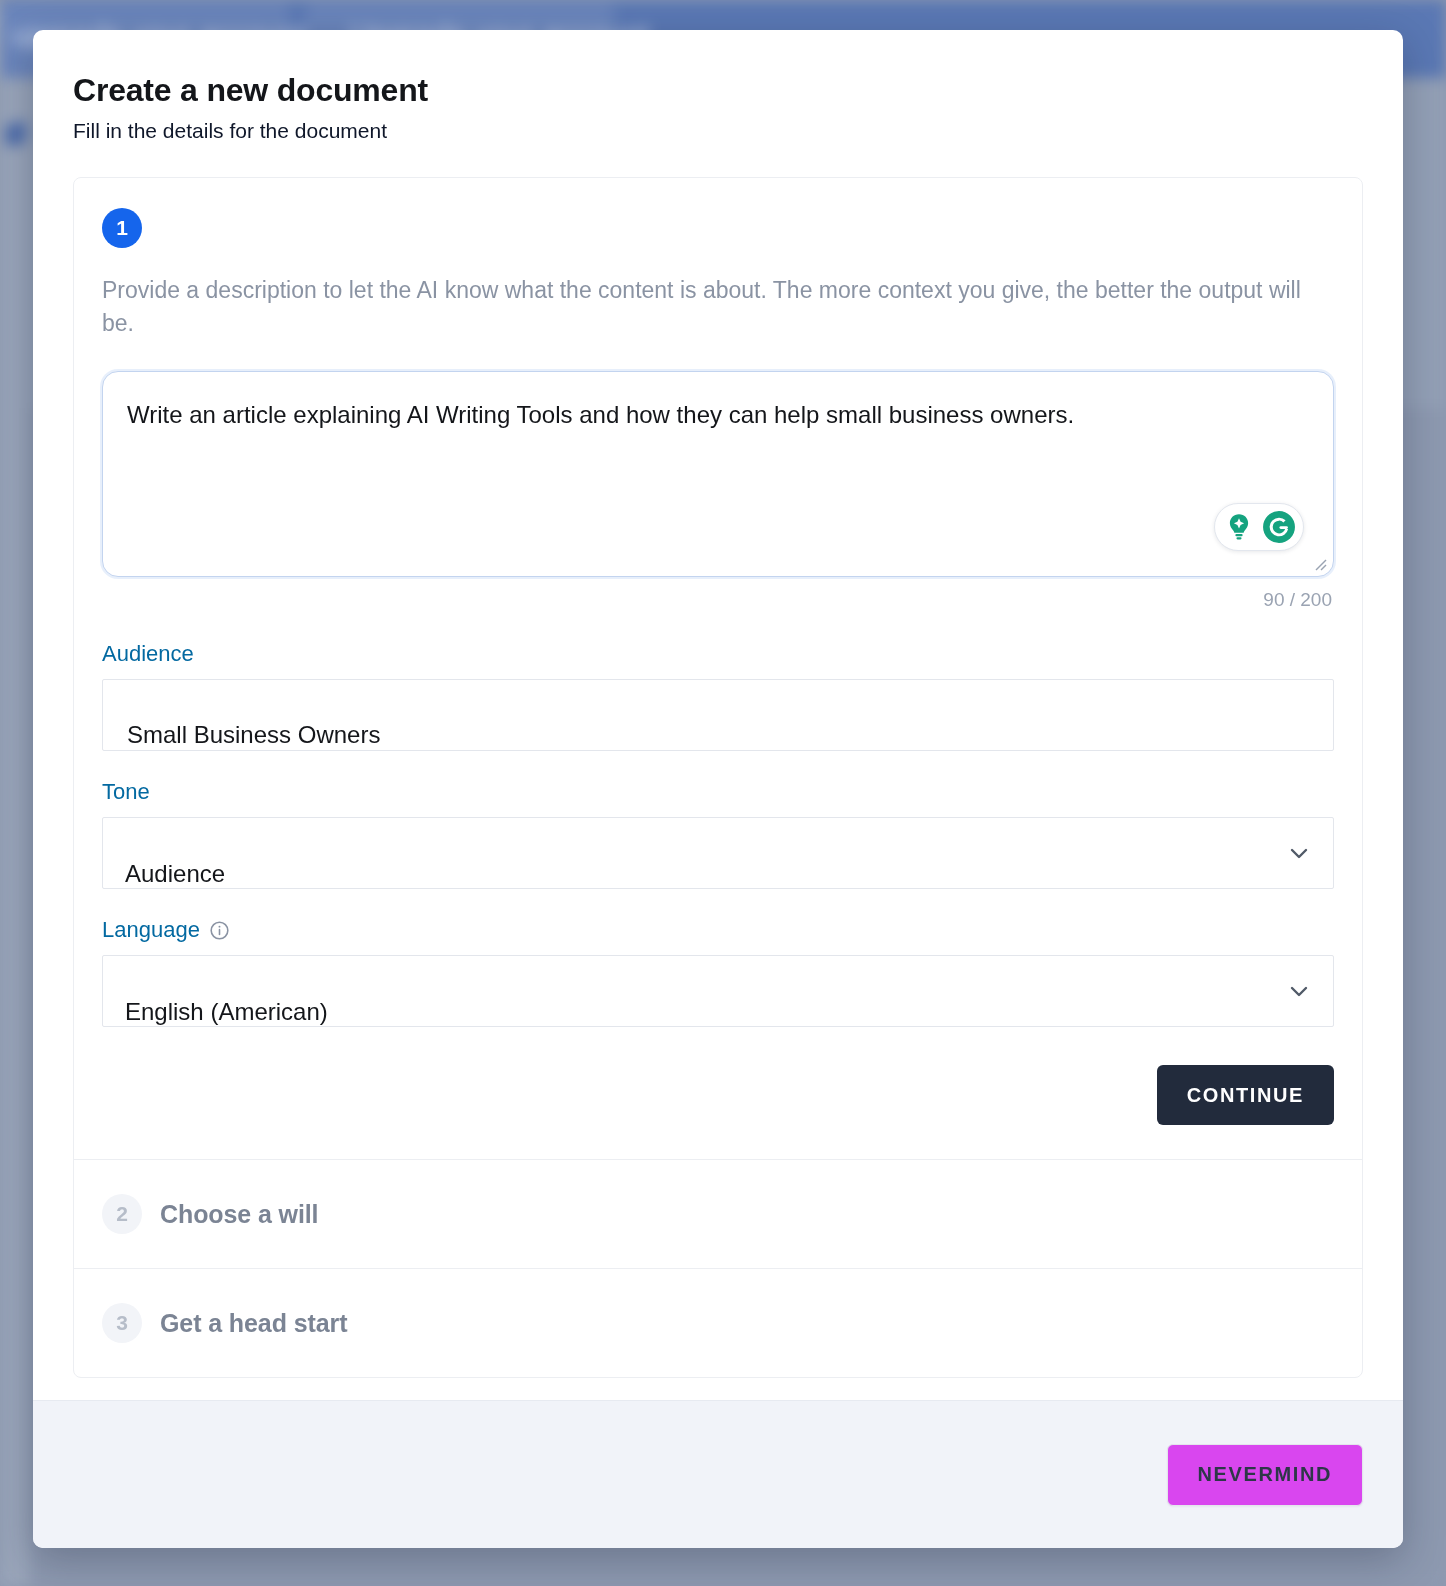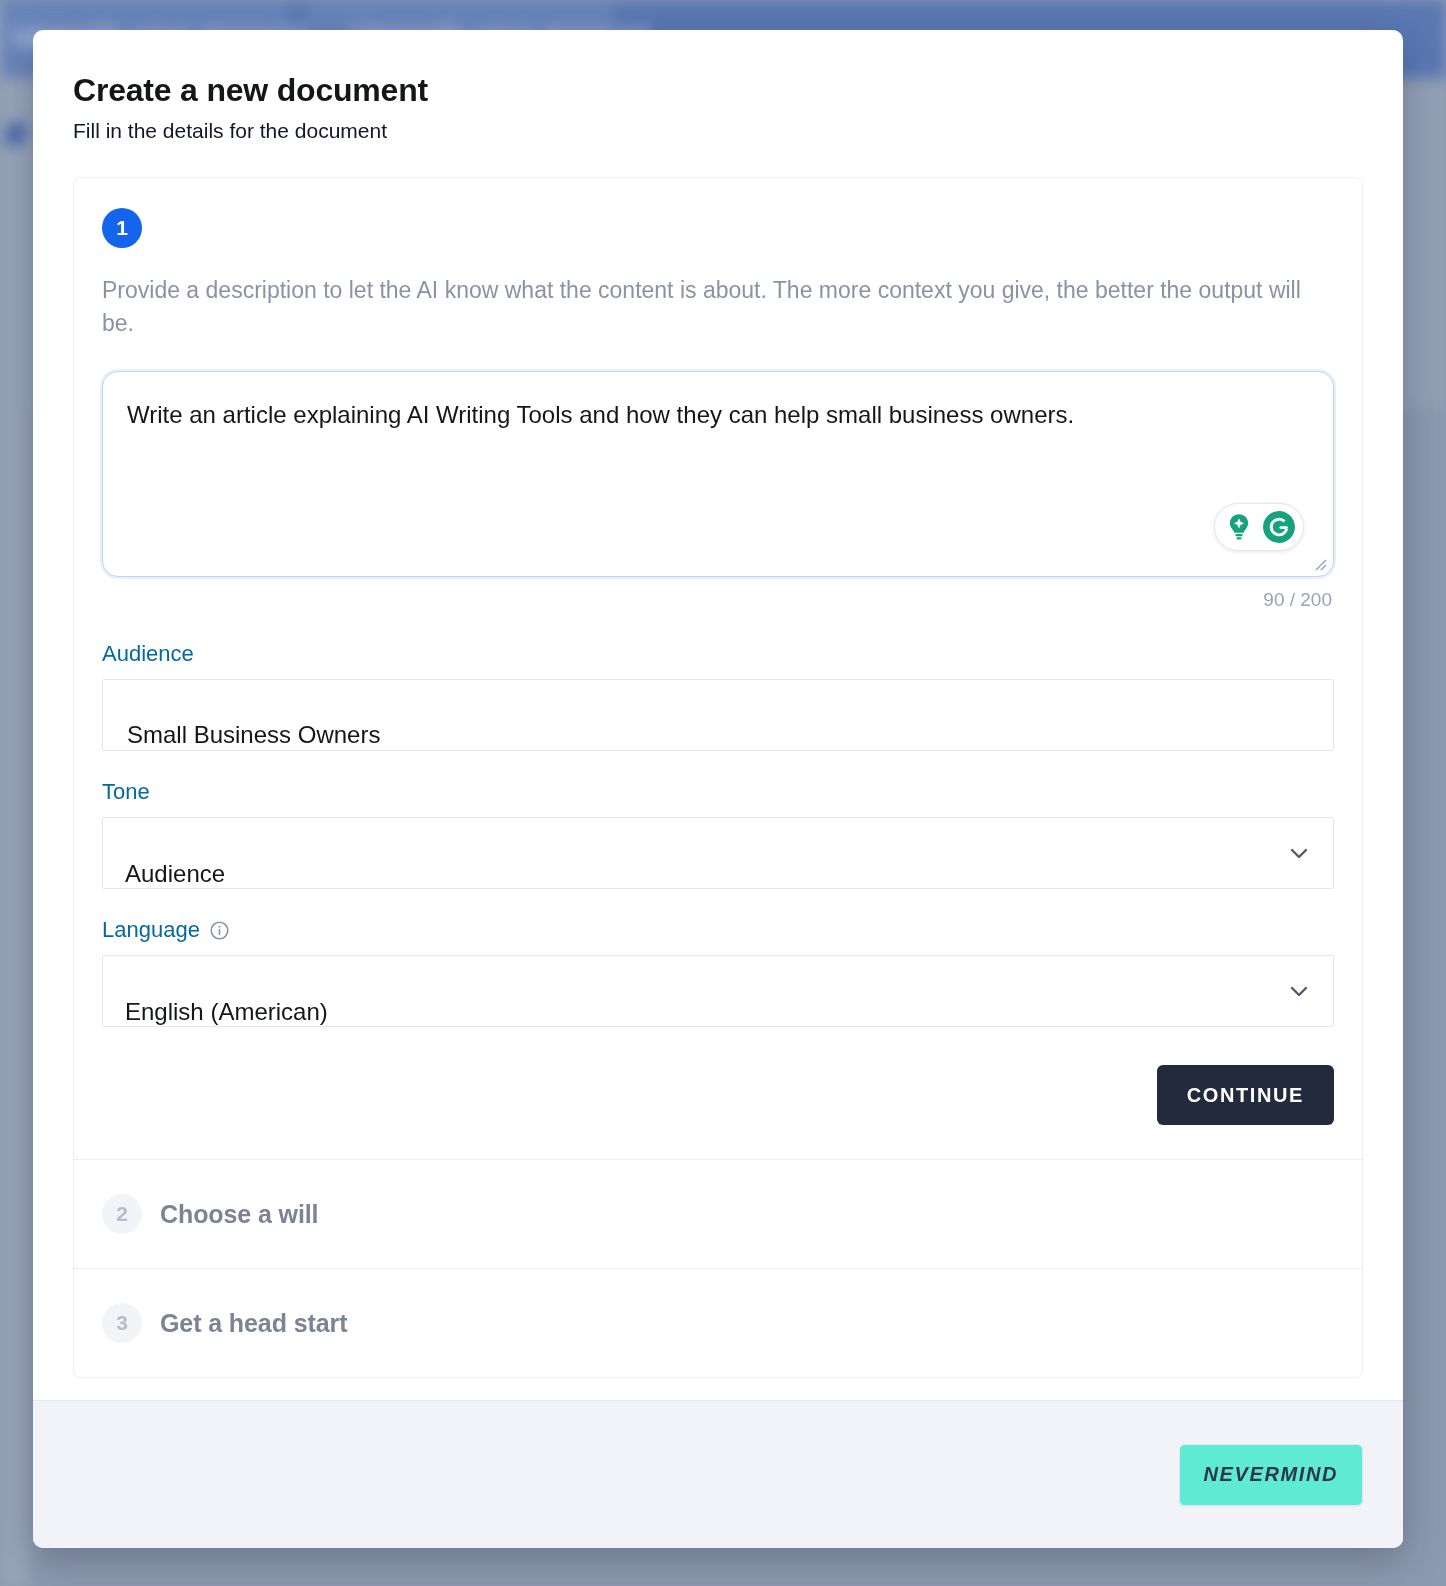--- a/index.html
+++ b/index.html
@@ -267,33 +267,32 @@
     flex: 0 0 auto;
     height: 148px;
     background: #f1f3f9;
     border-top: 1px solid #e7eaf1;
     display: flex;
     align-items: center;
     justify-content: flex-end;
     padding: 0 40px;
   }
   .btn-nevermind {
-    background: #5eead4;
+    background: #d946ef;
     color: #2d3748;
     border: 1px solid #e3e6ec;
     border-radius: 6px;
     height: 62px;
-    padding: 0 24px;
+    padding: 0 30px;
     font-family: "Liberation Sans", sans-serif;
     font-size: 20px;
     font-weight: 700;
     letter-spacing: 1.6px;
     cursor: pointer;
     box-shadow: 0 1px 2px rgba(20,28,50,0.05);
-    font-style: italic;
   }
 </style>
 </head>
 <body>
 
 <div id="bg-layer">
   <div class="bg-body"></div>
   <div class="bg-content-sheet"></div>
   <div class="bg-sidebar"></div>
   <span class="bg-doc-icon">

